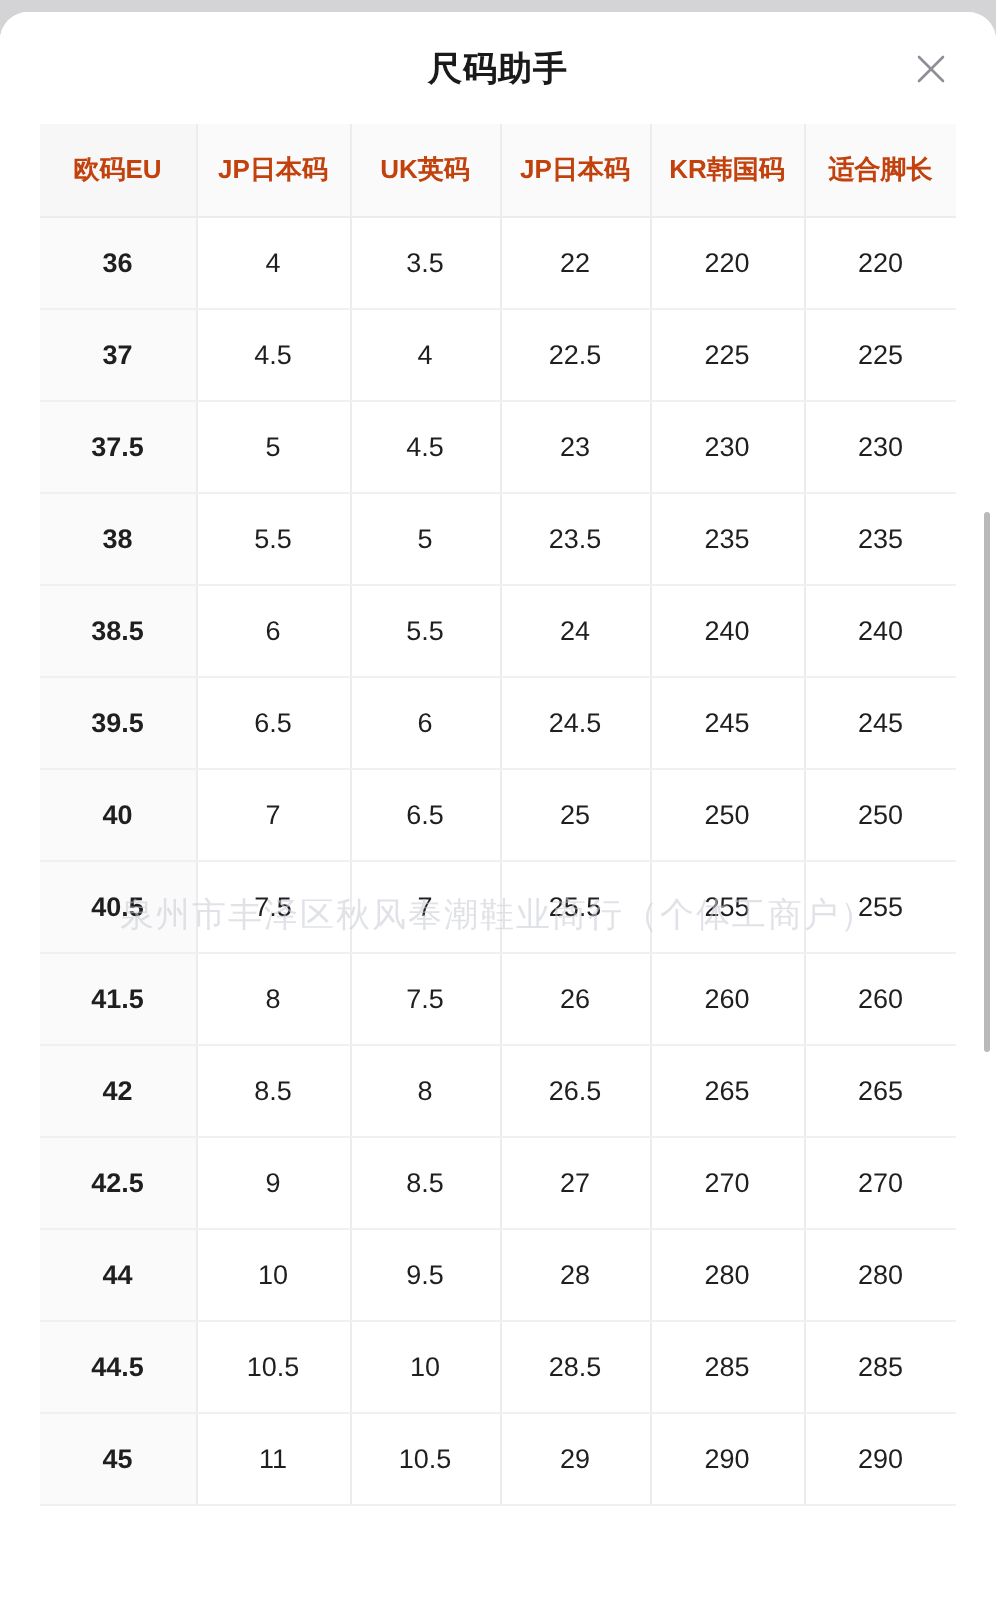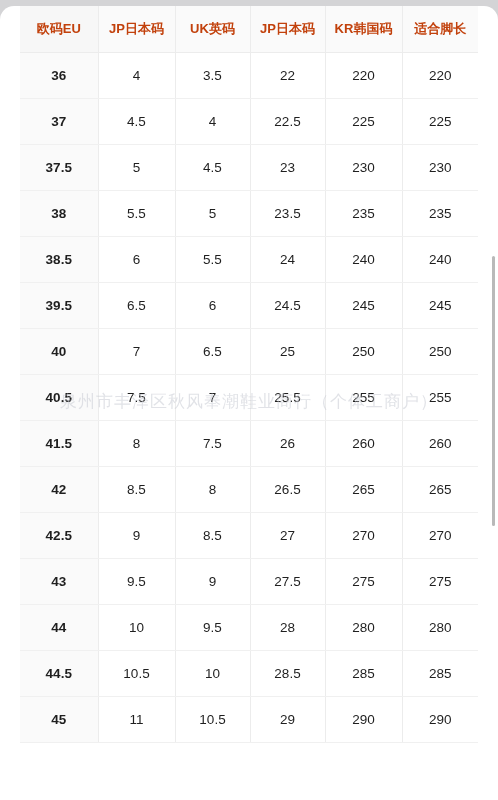--- a/index.html
+++ b/index.html
@@ -138,20 +138,29 @@
     height: 270px;
     background: #b9b9b9;
     border-radius: 2px;
   }
 </style>
 </head>
 <body>
 
 <div id="modal-sheet">
 
+  <div id="modal-header">
+    <div id="modal-title">尺码助手</div>
+    <div id="close-button">
+      <svg width="17" height="17" viewBox="0 0 17 17" aria-hidden="true">
+        <line x1="2.5" y1="2.5" x2="14.5" y2="14.5" stroke="#8e8e96" stroke-width="1.3" stroke-linecap="round"></line>
+        <line x1="14.5" y1="2.5" x2="2.5" y2="14.5" stroke="#8e8e96" stroke-width="1.3" stroke-linecap="round"></line>
+      </svg>
+    </div>
+  </div>
 
   <div id="table-scroll">
     <table id="size-table">
       <colgroup>
         <col class="c0">
           <col class="c1">
           <col class="c2">
         <col class="c3">
           <col class="c4">
           <col class="c5">
@@ -249,28 +258,20 @@
           </tr>
           <tr>
             <td>42.5</td>
             <td>9</td>
             <td>8.5</td>
             <td>27</td>
             <td>270</td>
             <td>270</td>
           </tr>
           <tr>
-            <td>43</td>
-            <td>9.5</td>
-            <td>9</td>
-            <td>27.5</td>
-            <td>275</td>
-            <td>275</td>
-          </tr>
-          <tr>
             <td>44</td>
             <td>10</td>
             <td>9.5</td>
             <td>28</td>
             <td>280</td>
             <td>280</td>
           </tr>
           <tr>
             <td>44.5</td>
             <td>10.5</td>

